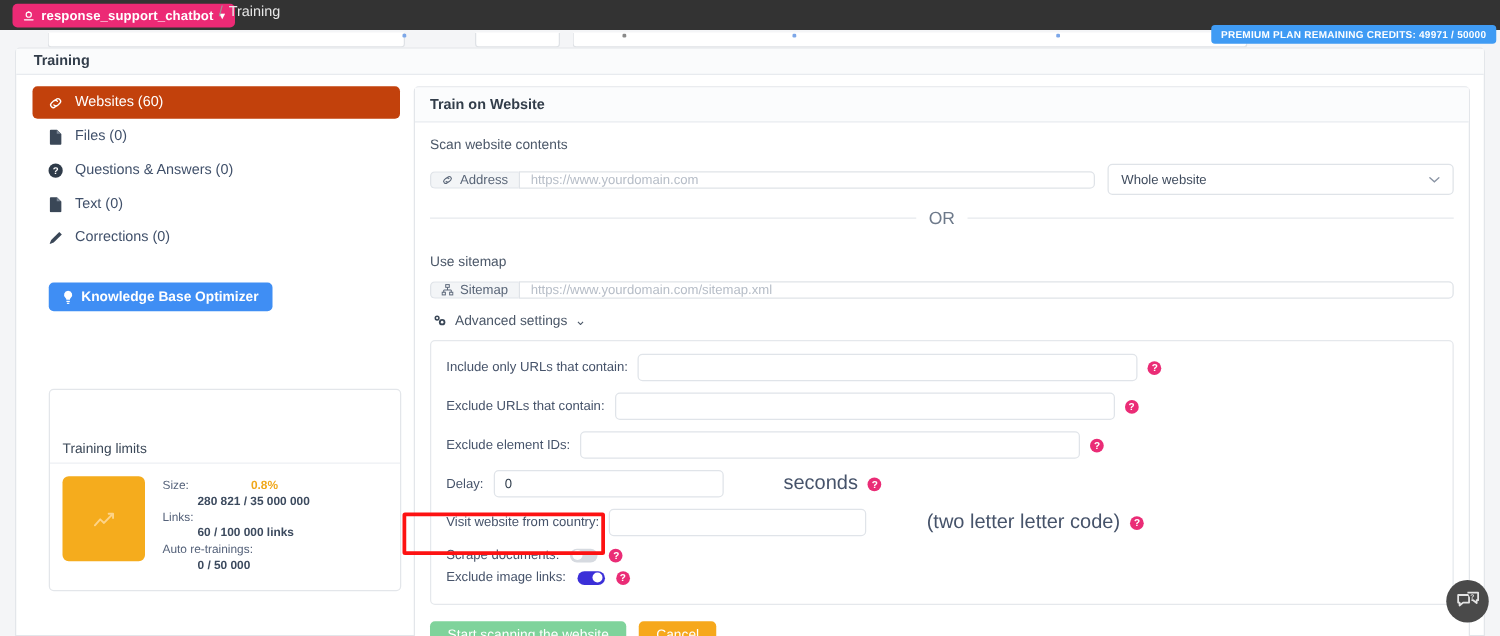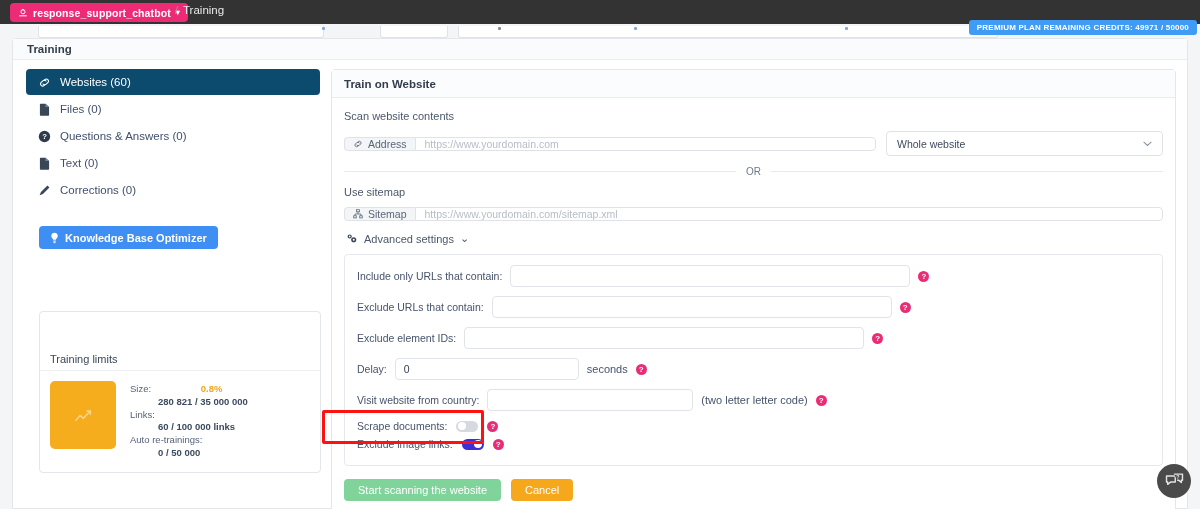--- a/index.html
+++ b/index.html
@@ -61,21 +61,21 @@
   .page-title { font-size:11.5px; font-weight:700; color:#2f3b४6; color:#323d4a; }
 
   
   .sidebar { position:absolute; left:13px; top:30px; width:294px; }
   .side-item {
     display:flex; align-items:center; gap:9px;
     height:26px; padding:0 12px; border-radius:4px;
     font-size:11.5px; color:#40506a; cursor:pointer;
     margin-bottom:1px;
   }
-  .side-item.active { background:#0c4a6e; color:#ffffff; font-weight:400; }
+  .side-item.active { background:#c2410c; color:#ffffff; font-weight:400; }
   .side-ico { width:13px; height:13px; display:flex; align-items:center; justify-content:center; flex:0 0 13px;}
   .side-ico svg { display:block; }
 
   .kb-btn {
     margin-top:22px; margin-left:13px;
     display:inline-flex; align-items:center; gap:6px;
     background:#3f8ef4; color:#fff; border:none; border-radius:4px;
     height:23px; padding:0 11px; font-size:11px; font-weight:700; cursor:pointer;
   }
 
@@ -125,22 +125,22 @@
     outline:none; font-family:"Liberation Sans", sans-serif;
   }
   .ig-input::placeholder { color:#b6bdc7; }
   .select-box {
     width:277px; height:25px; border:1px solid #dfe3e8; border-radius:4px;
     background:#fff; display:flex; align-items:center; justify-content:space-between;
     padding:0 10px; font-size:10.5px; color:#3f4b5d; cursor:pointer;
   }
 
   .or-divider {
-    display:flex; align-items:center; gap:10px; margin:10px 0 9px 0;
-    color:#6d798a; font-size:10px;
+    display:flex; align-items:center; gap:10px; margin:10px 0 22px 0;
+    color:#6d798a; font-size:14px;
   }
   .or-divider:before, .or-divider:after {
     content:""; flex:1 1 auto; height:1px; background:#e6e9ed;
   }
 
   .sitemap-group { width:100%; }
 
   .adv-toggle {
     display:flex; align-items:center; gap:6px;
     margin:11px 0 9px 2px; font-size:11px; color:#4b5768; cursor:pointer;
@@ -152,21 +152,21 @@
   .fld-input {
     height:22px; border:1px solid #e0e4e9; border-radius:4px; background:#fff;
     outline:none; font-size:10.5px; color:#33404f; padding:0 8px;
     font-family:"Liberation Sans", sans-serif;
   }
   .help-dot {
     width:11px; height:11px; border-radius:50%; background:#ea2c76;
     color:#fff; font-size:8px; font-weight:700;
     display:inline-flex; align-items:center; justify-content:center; flex:0 0 11px;
   }
-  .units { font-size:11px; color:#46536a; }
+  .units { font-size:16px; color:#46536a;margin-left:40px; }
 
   .switch { width:22px; height:11px; border-radius:6px; position:relative; flex:0 0 22px; cursor:pointer; }
   .switch.off { background:#d6dae0; }
   .switch.on  { background:#3b2fd8; }
   .switch .knob {
     position:absolute; top:1.5px; width:8px; height:8px; border-radius:50%; background:#fff;
   }
   .switch.off .knob { left:2px; }
   .switch.on  .knob { right:2px; }
 

